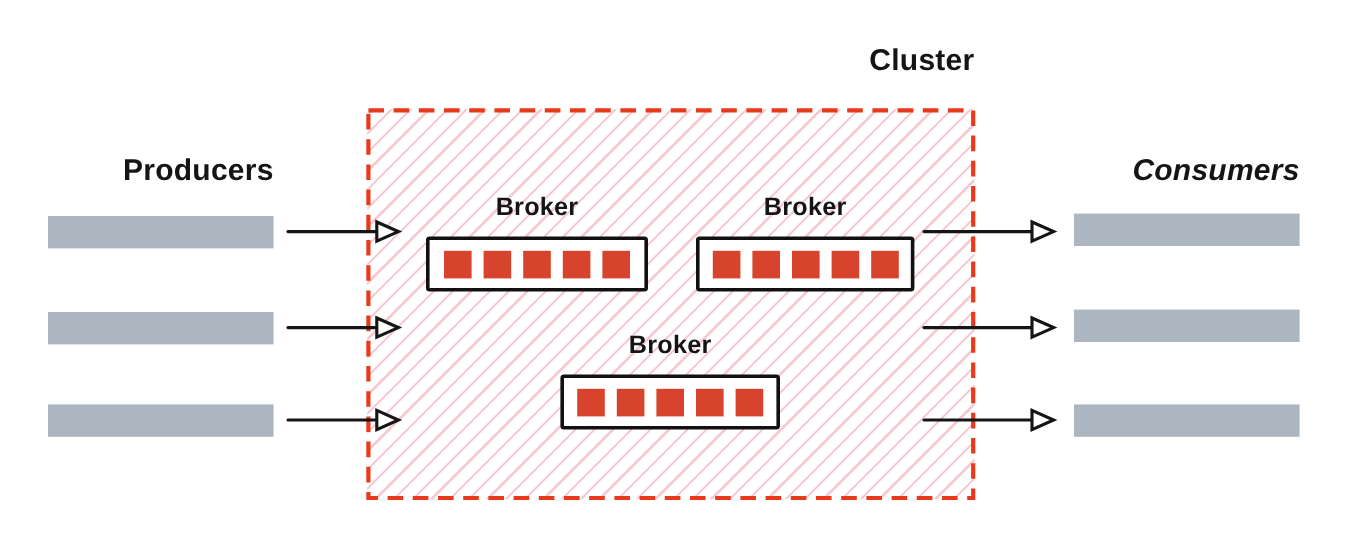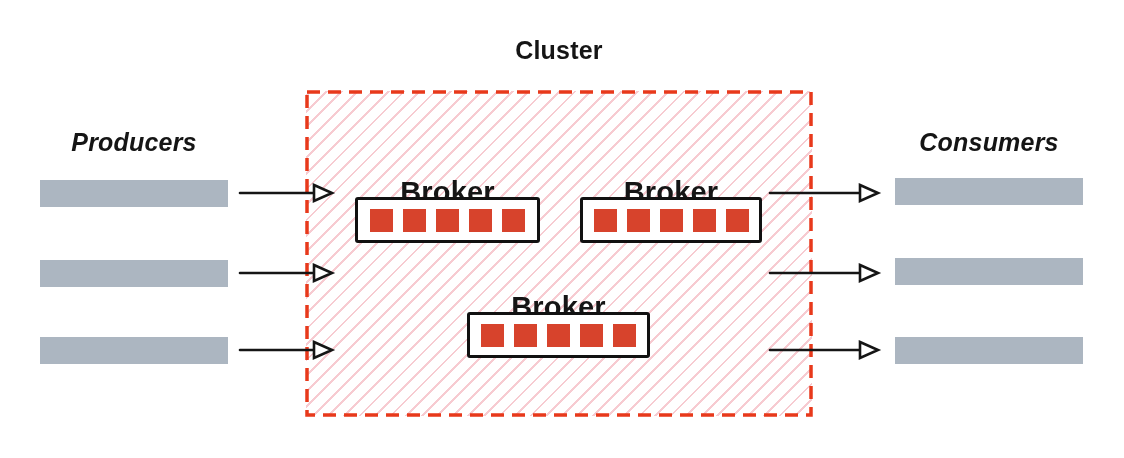--- a/index.html
+++ b/index.html
@@ -19,22 +19,22 @@
     overflow:hidden;
   }
   .label{
     position:absolute;
     text-align:center;
     color:var(--text-black);
     font-weight:600;
     letter-spacing:.2px;
     line-height:1.1;
   }
-  .lbl-big{font-size:25px;}
-  .lbl-broker{font-size:29px;margin-top:16px;}
+  .lbl-big{font-size:25px;text-align:right;}
+  .lbl-broker{font-size:21px;}
   .bar{
     position:absolute;
     width:188px;height:27px;
     background:var(--bar-gray);
   }
   .cluster-hatch{
     position:absolute;
     left:306px;top:91px;width:506px;height:325px;
     background:repeating-linear-gradient(
       315deg,
@@ -83,21 +83,21 @@
     stroke-linejoin:miter;
   }
 </style>
 </head>
 <body>
 
 <div class="canvas">
 
   <div class="cluster-hatch"></div>
 
-  <div class="label lbl-big" style="left:40px;top:129px;width:188px;font-style:italic;">Producers</div>
+  <div class="label lbl-big" style="left:40px;top:129px;width:188px;">Producers</div>
   <div class="label lbl-big" style="left:306px;top:37px;width:506px;">Cluster</div>
   <div class="label lbl-big" style="left:895px;top:129px;width:188px;font-style:italic;">Consumers</div>
 
   <div class="bar" style="left:40px;top:180px;"></div>
   <div class="bar" style="left:40px;top:260px;"></div>
   <div class="bar" style="left:40px;top:337px;"></div>
 
   <div class="bar" style="left:895px;top:178px;"></div>
   <div class="bar" style="left:895px;top:258px;"></div>
   <div class="bar" style="left:895px;top:337px;"></div>

